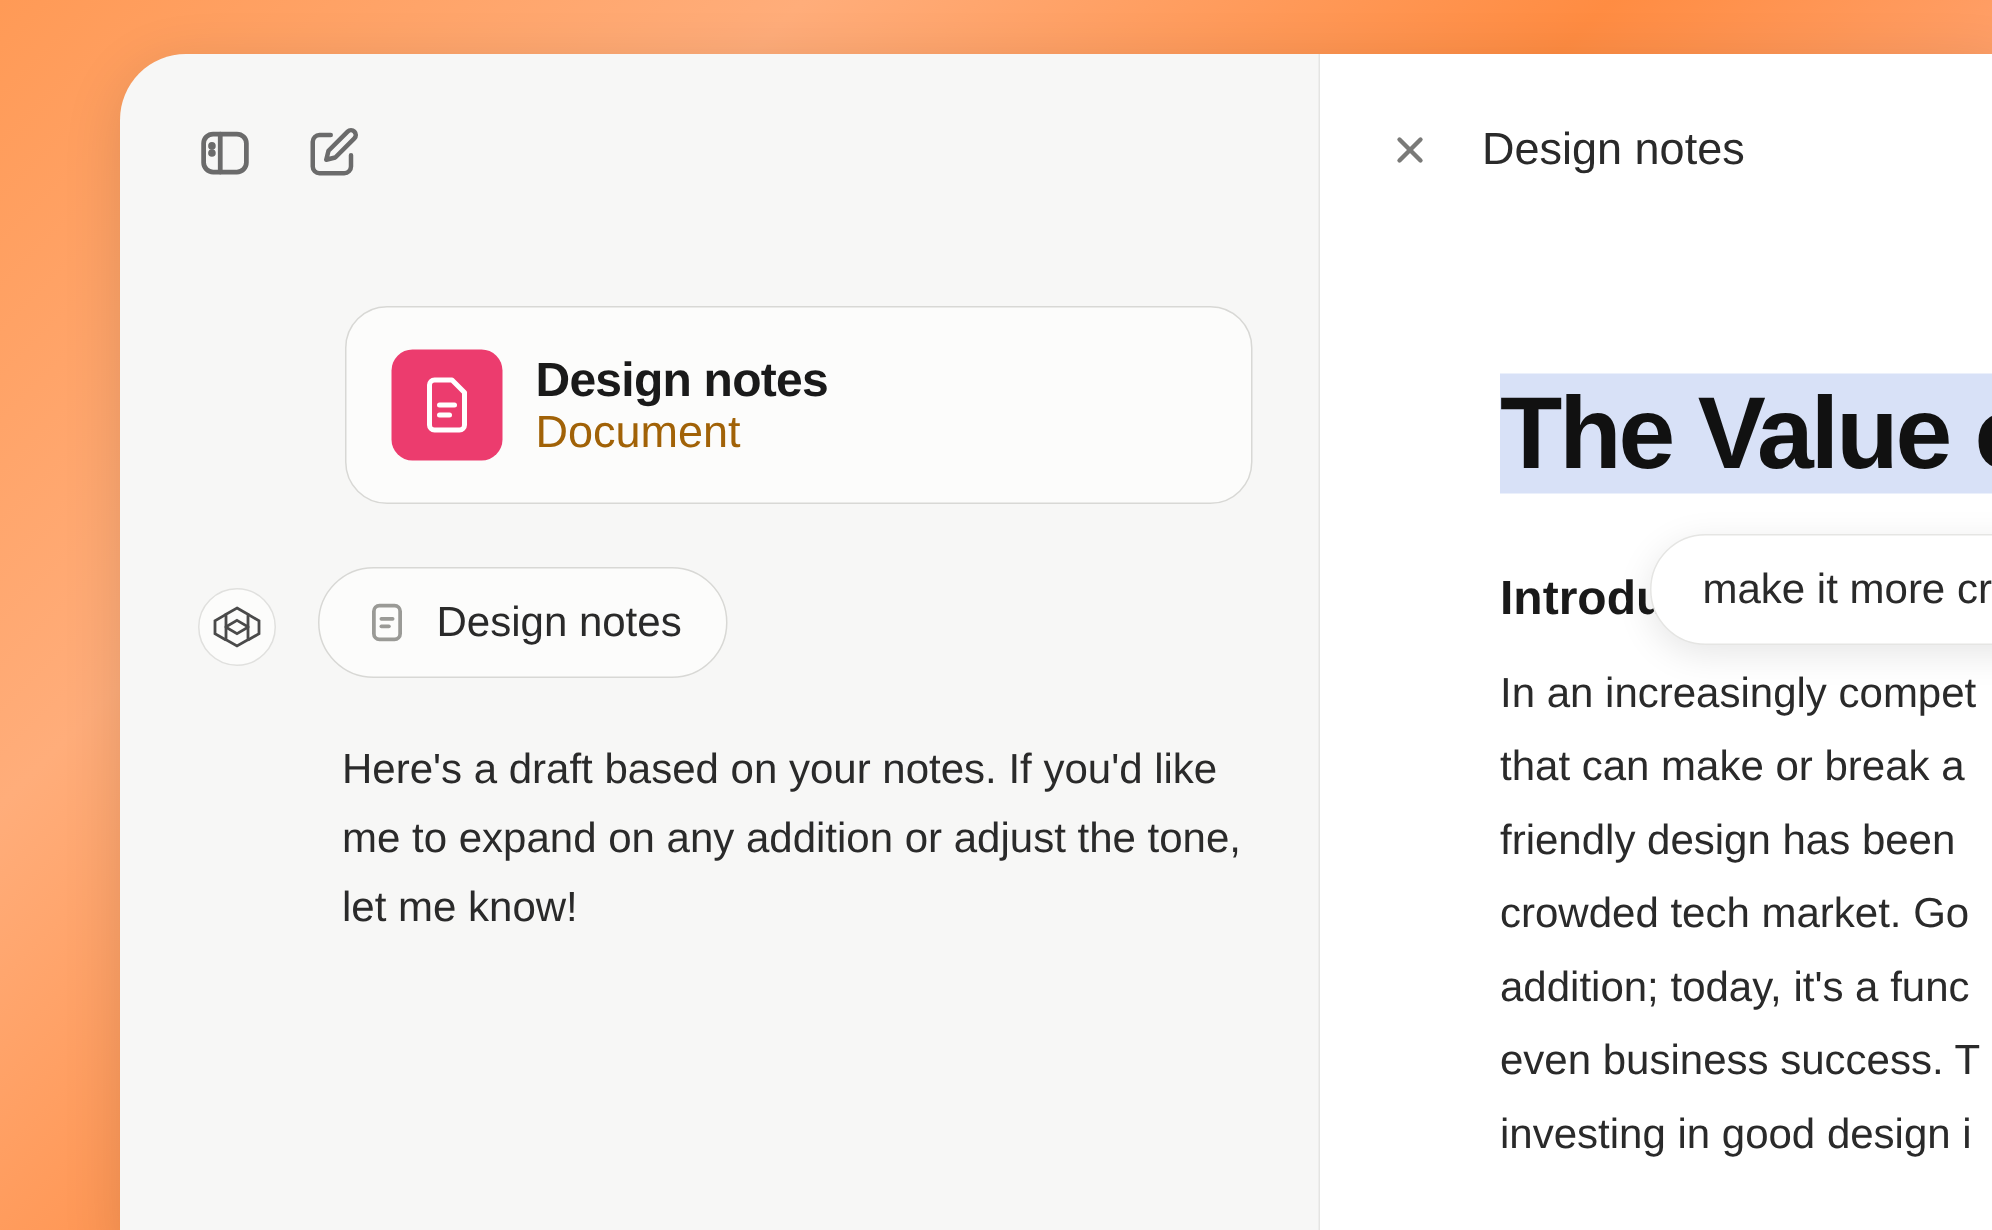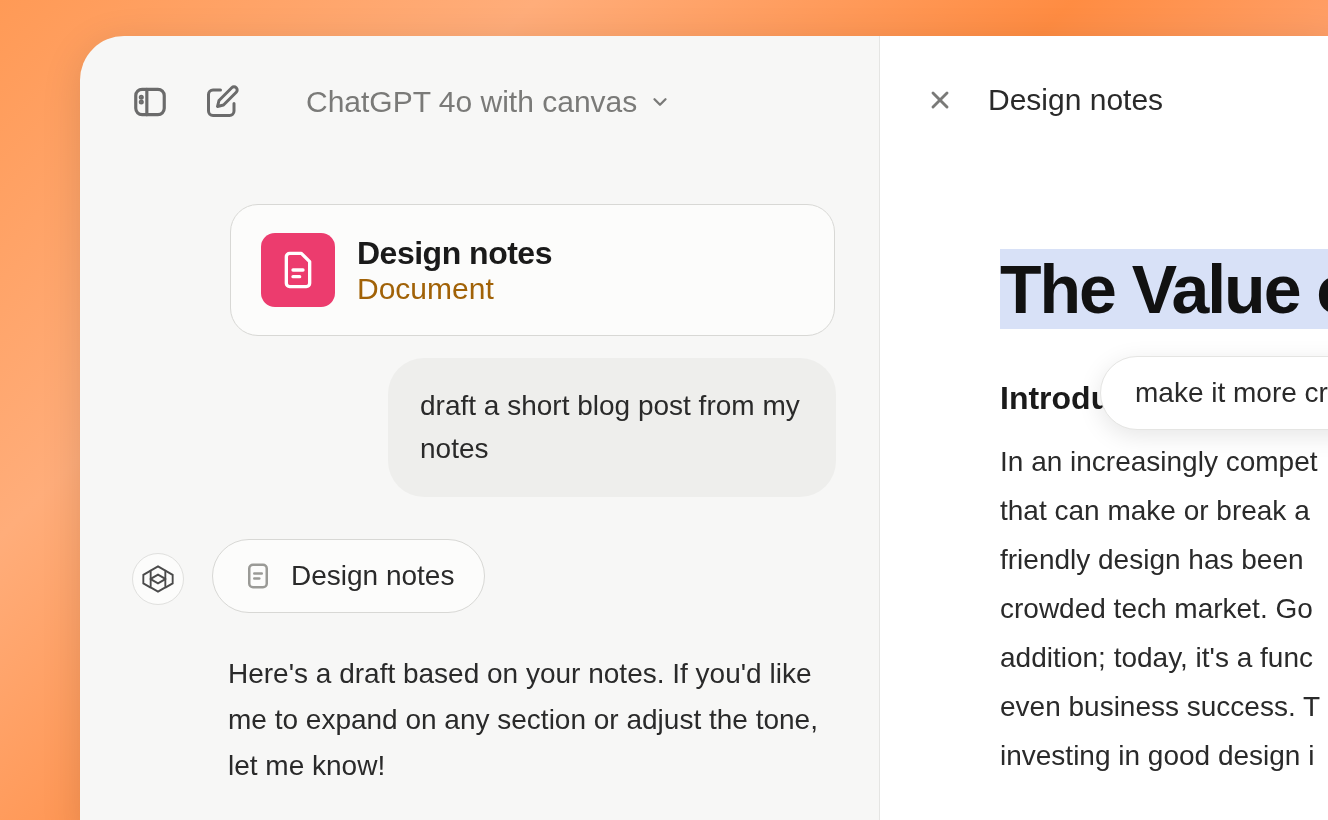--- a/index.html
+++ b/index.html
@@ -267,64 +267,57 @@
         </svg>
       </div>
 
       <div class="icon-btn">
         <svg width="36" height="36" viewBox="0 0 24 24" fill="none" stroke="currentColor" stroke-width="2" stroke-linecap="round" stroke-linejoin="round">
           <path d="M11 4H6a3 3 0 0 0-3 3v11a3 3 0 0 0 3 3h11a3 3 0 0 0 3-3v-5"></path>
           <path d="M18.5 2.5a2.12 2.12 0 0 1 3 3L13 14l-4 1 1-4 8.5-8.5z"></path>
         </svg>
       </div>
 
-      <div class="model-selector">
-        <span>ChatGPT 4o with canvas</span>
-        <svg class="chevron-down" width="22" height="22" viewBox="0 0 24 24" fill="none" stroke="currentColor" stroke-width="2.5" stroke-linecap="round" stroke-linejoin="round">
-          <polyline points="6 9 12 15 18 9"></polyline>
-        </svg>
-      </div>
     </div>
 
     <div class="attachment-card">
       <div class="doc-icon-badge">
         <svg width="40" height="40" viewBox="0 0 24 24" fill="none" stroke="currentColor" stroke-width="2" stroke-linecap="round" stroke-linejoin="round">
           <path d="M14 2H7a2 2 0 0 0-2 2v16a2 2 0 0 0 2 2h10a2 2 0 0 0 2-2V7l-5-5z"></path>
           <line x1="9" y1="12" x2="15" y2="12"></line>
           <line x1="9" y1="16" x2="13" y2="16"></line>
         </svg>
       </div>
       <div class="attachment-info">
         <div class="attachment-title">Design notes</div>
         <div class="attachment-subtitle">Document</div>
       </div>
     </div>
 
-    <div class="user-message">draft a short blog post from my notes</div>
 
     <div class="assistant-row">
       <div class="assistant-avatar">
         <svg width="32" height="32" viewBox="0 0 24 24" fill="none" stroke="#4a4a4a" stroke-width="1.4">
           <path d="M12 2.5l5.5 3.2v6.4L12 15.3 6.5 12.1V5.7L12 2.5z"></path>
           <path d="M12 8.7l5.5 3.2v6.4L12 21.5l-5.5-3.2v-6.4L12 8.7z"></path>
           <path d="M6.5 5.7L1 8.9v6.4l5.5 3.2"></path>
           <path d="M17.5 5.7L23 8.9v6.4l-5.5 3.2"></path>
         </svg>
       </div>
       <div class="canvas-chip">
         <svg class="canvas-chip-icon" width="30" height="30" viewBox="0 0 24 24" fill="none" stroke="currentColor" stroke-width="2" stroke-linecap="round" stroke-linejoin="round">
           <rect x="5" y="3" width="14" height="18" rx="3"></rect>
           <line x1="9" y1="10" x2="15" y2="10"></line>
           <line x1="9" y1="14" x2="13" y2="14"></line>
         </svg>
         <span>Design notes</span>
       </div>
     </div>
 
-    <div class="assistant-text">Here's a draft based on your notes. If you'd like me to expand on any section or adjust the tone, let me know!</div>
+    <div class="assistant-text">Here's a draft based on your notes. If you'd like me to expand on any addition or adjust the tone, let me know!</div>
 
   </div>
 
   <div class="canvas-panel">
     <div class="canvas-header">
       <div class="close-btn">
         <svg width="28" height="28" viewBox="0 0 24 24" fill="none" stroke="currentColor" stroke-width="2.5" stroke-linecap="round" stroke-linejoin="round">
           <line x1="18" y1="6" x2="6" y2="18"></line>
           <line x1="6" y1="6" x2="18" y2="18"></line>
         </svg>

